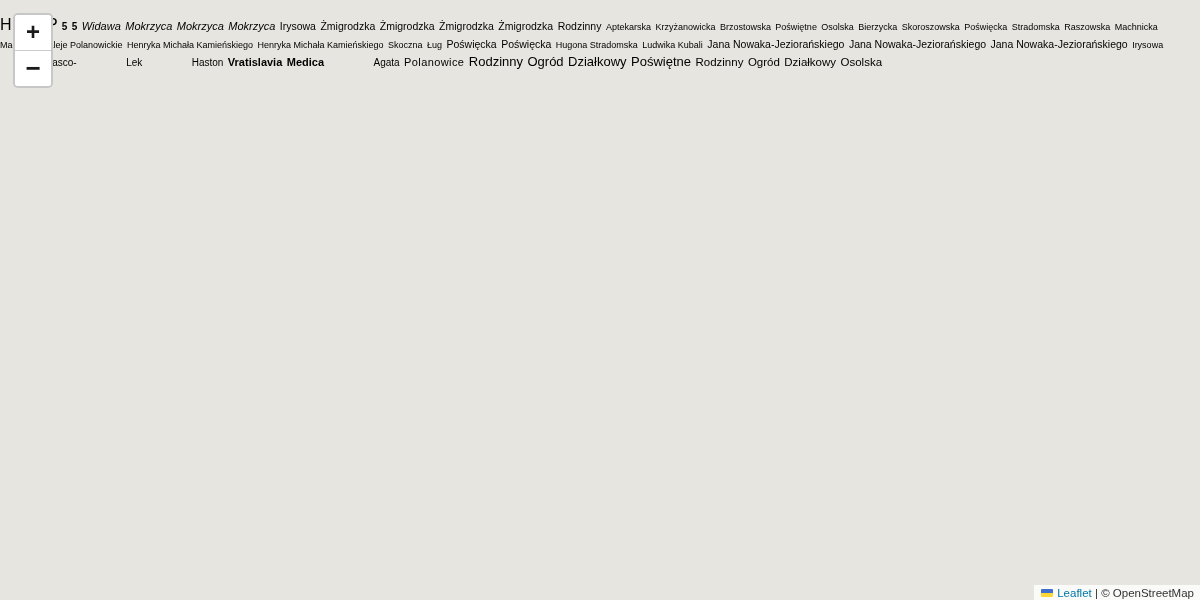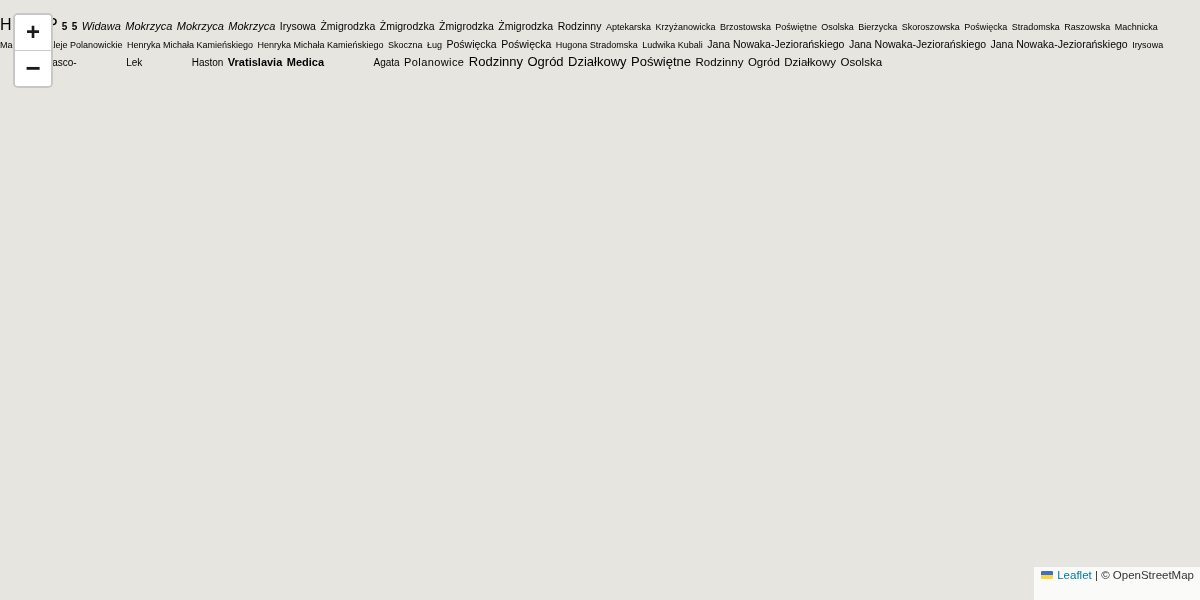--- a/index.html
+++ b/index.html
@@ -13,21 +13,21 @@
   .poi-red{fill:#c8504a;font-size:11px;font-weight:bold;}
   .place{fill:#3d3d3d;font-size:11px;letter-spacing:.4px;}
   .area-red{fill:#7c4046;font-size:13px;stroke-opacity:.35;}
   .area-green{fill:#6b7f68;font-size:11.5px;}
   .shield-txt{fill:#4a3f28;font-size:10px;font-weight:bold;}
   .mid{text-anchor:middle;}
   
   .zoom-ctl{position:absolute;top:13px;left:13px;width:36px;background:#fff;border:2px solid rgba(0,0,0,.22);border-radius:5px;z-index:20;overflow:hidden;}
   .zoom-btn{width:36px;height:35px;line-height:34px;text-align:center;font-size:24px;font-weight:bold;color:#1a1a1a;cursor:pointer;user-select:none;background:#fff;}
   .zoom-btn.zb-out{border-top:1px solid #ccc;font-size:26px;}
-  .attribution{position:absolute;right:0;bottom:0;background:rgba(255,255,255,.8);padding:2px 6px 19px 7px;font-size:11.5px;color:#333;z-index:20;white-space:nowrap;}
+  .attribution{position:absolute;right:0;bottom:0;background:rgba(255,255,255,.8);padding:2px 6px 1px 7px;font-size:11.5px;color:#333;z-index:20;white-space:nowrap;}
   .attribution a{color:#0078A8;text-decoration:none;cursor:pointer;}
   .flag{display:inline-block;width:12px;height:8px;margin-right:4px;background:linear-gradient(#3f6fce 0 50%,#fdd835 50% 100%);border-radius:1px;}
 </style>
 </head>
 <body>
 
 <div class="map-wrap">
 <svg width="1200" height="600" viewBox="0 0 1200 600">
   <defs>
     <pattern id="huts" width="30" height="26" patternUnits="userSpaceOnUse">

